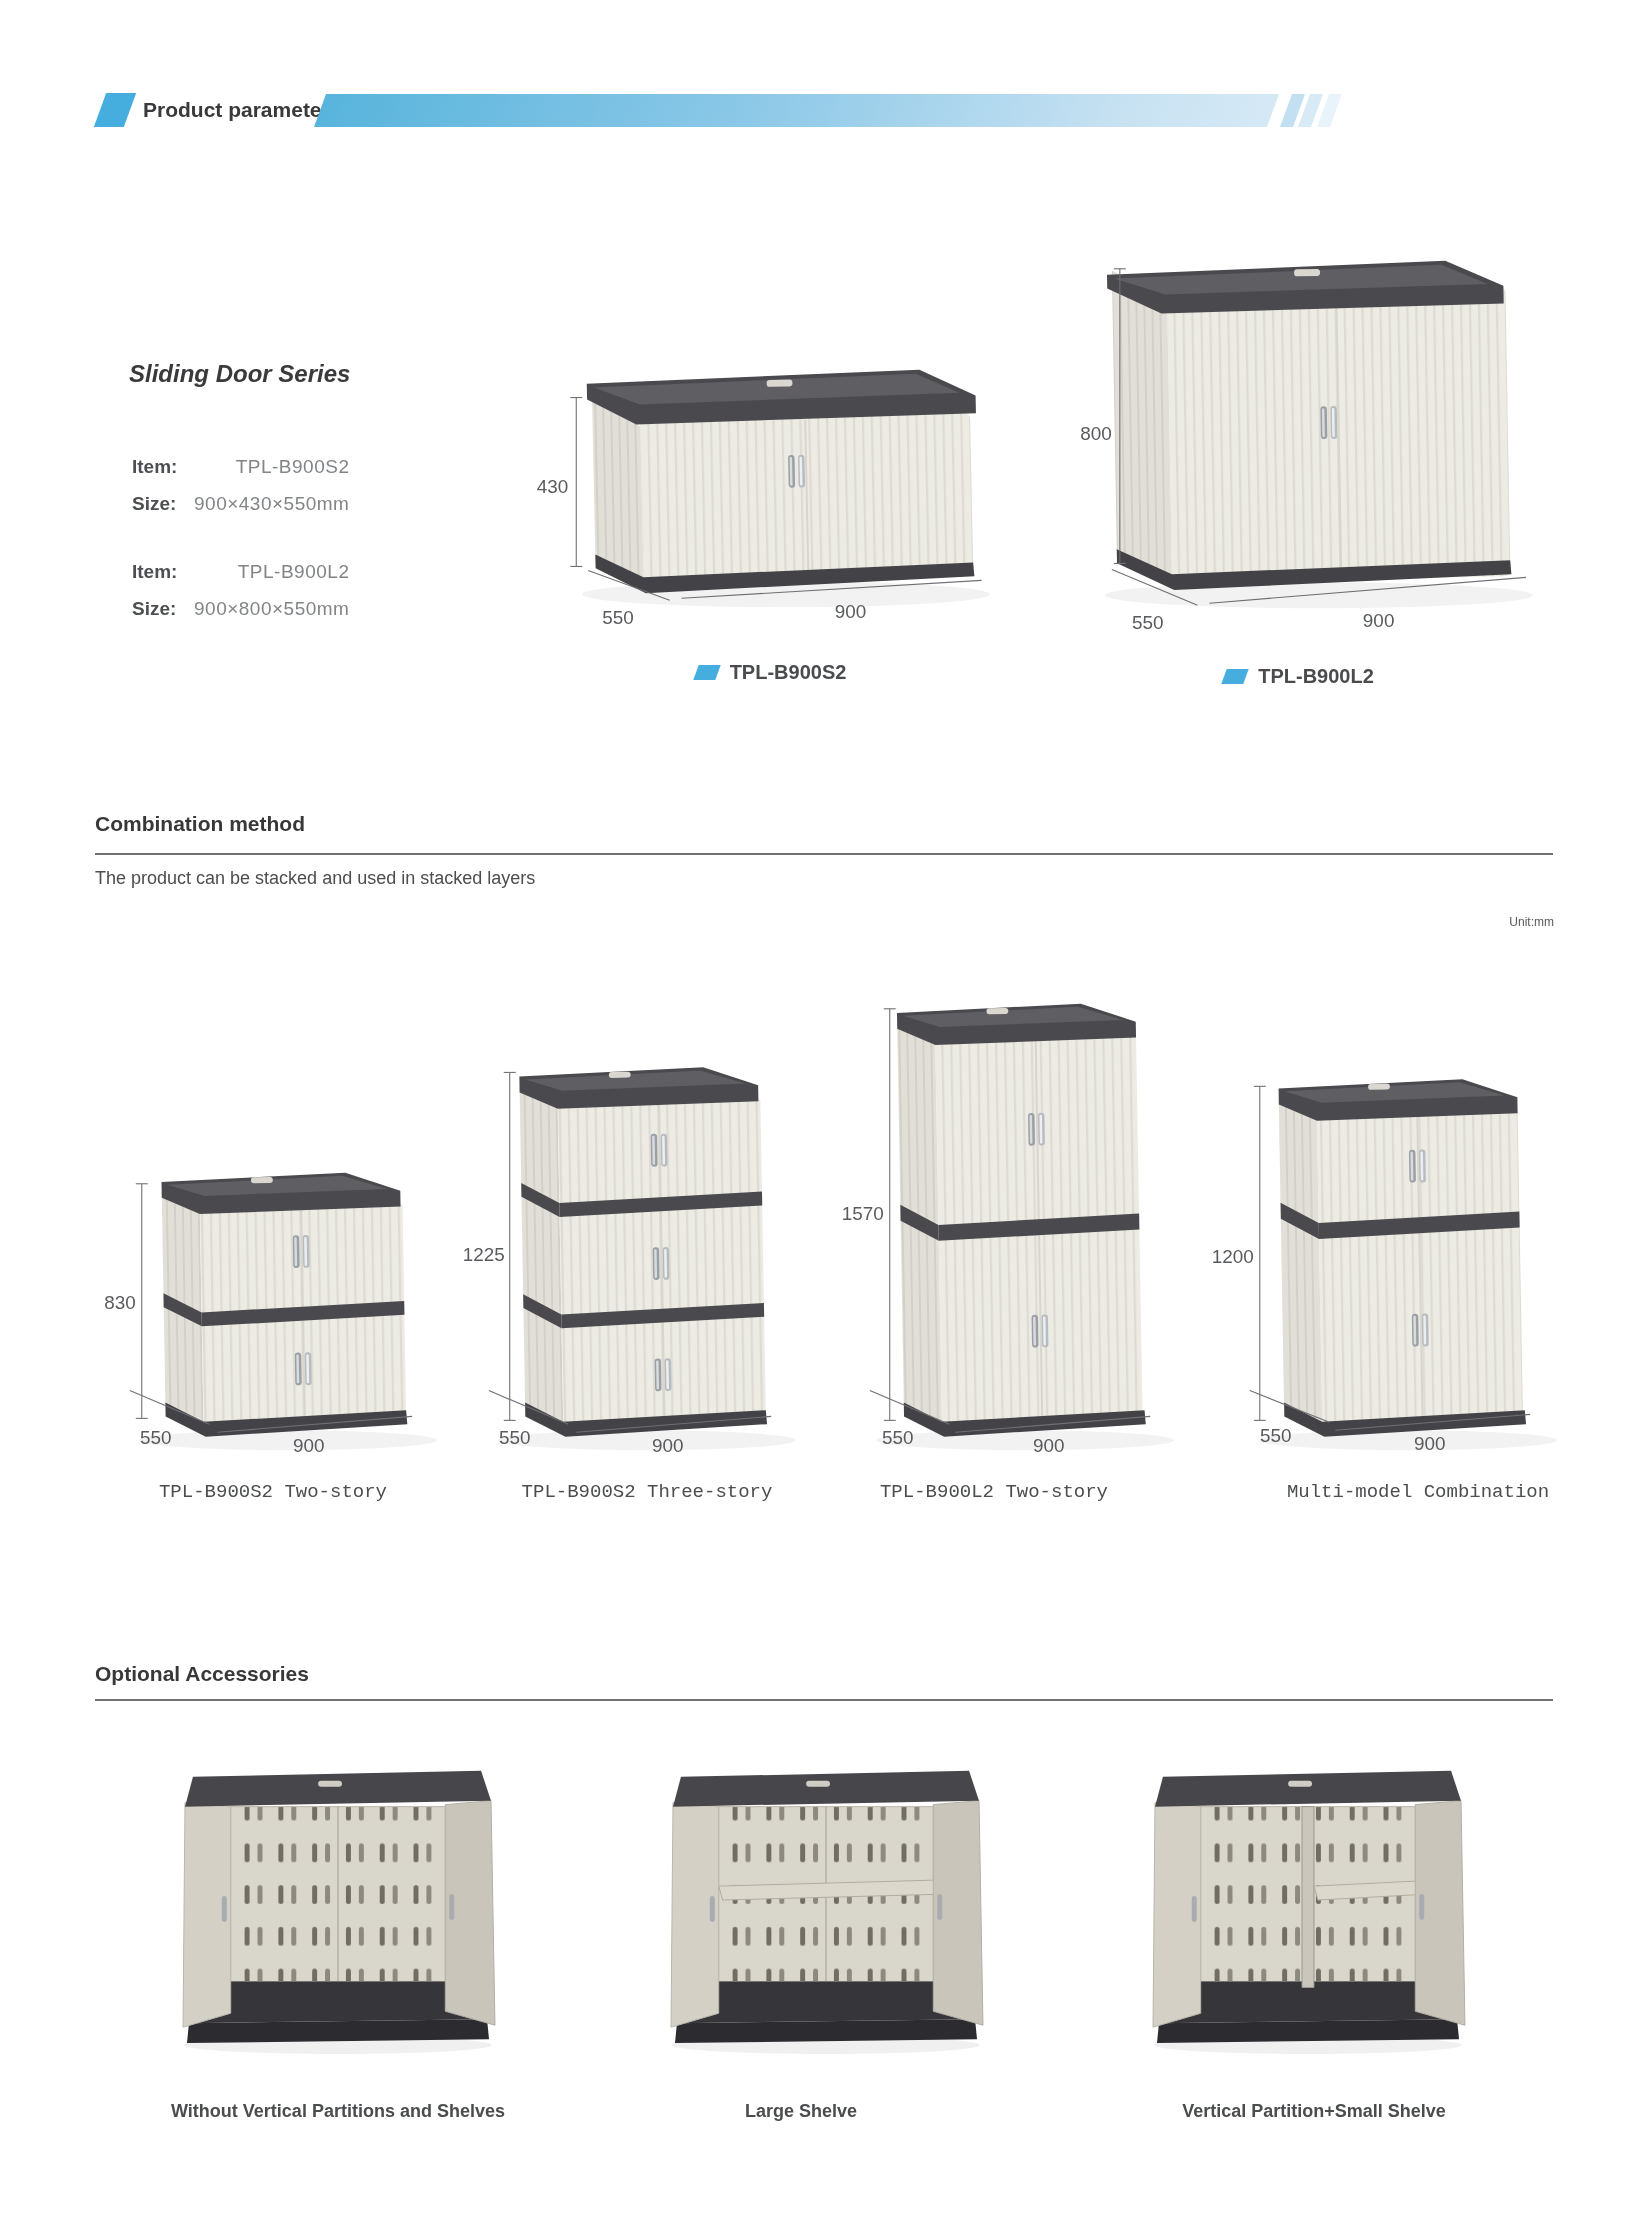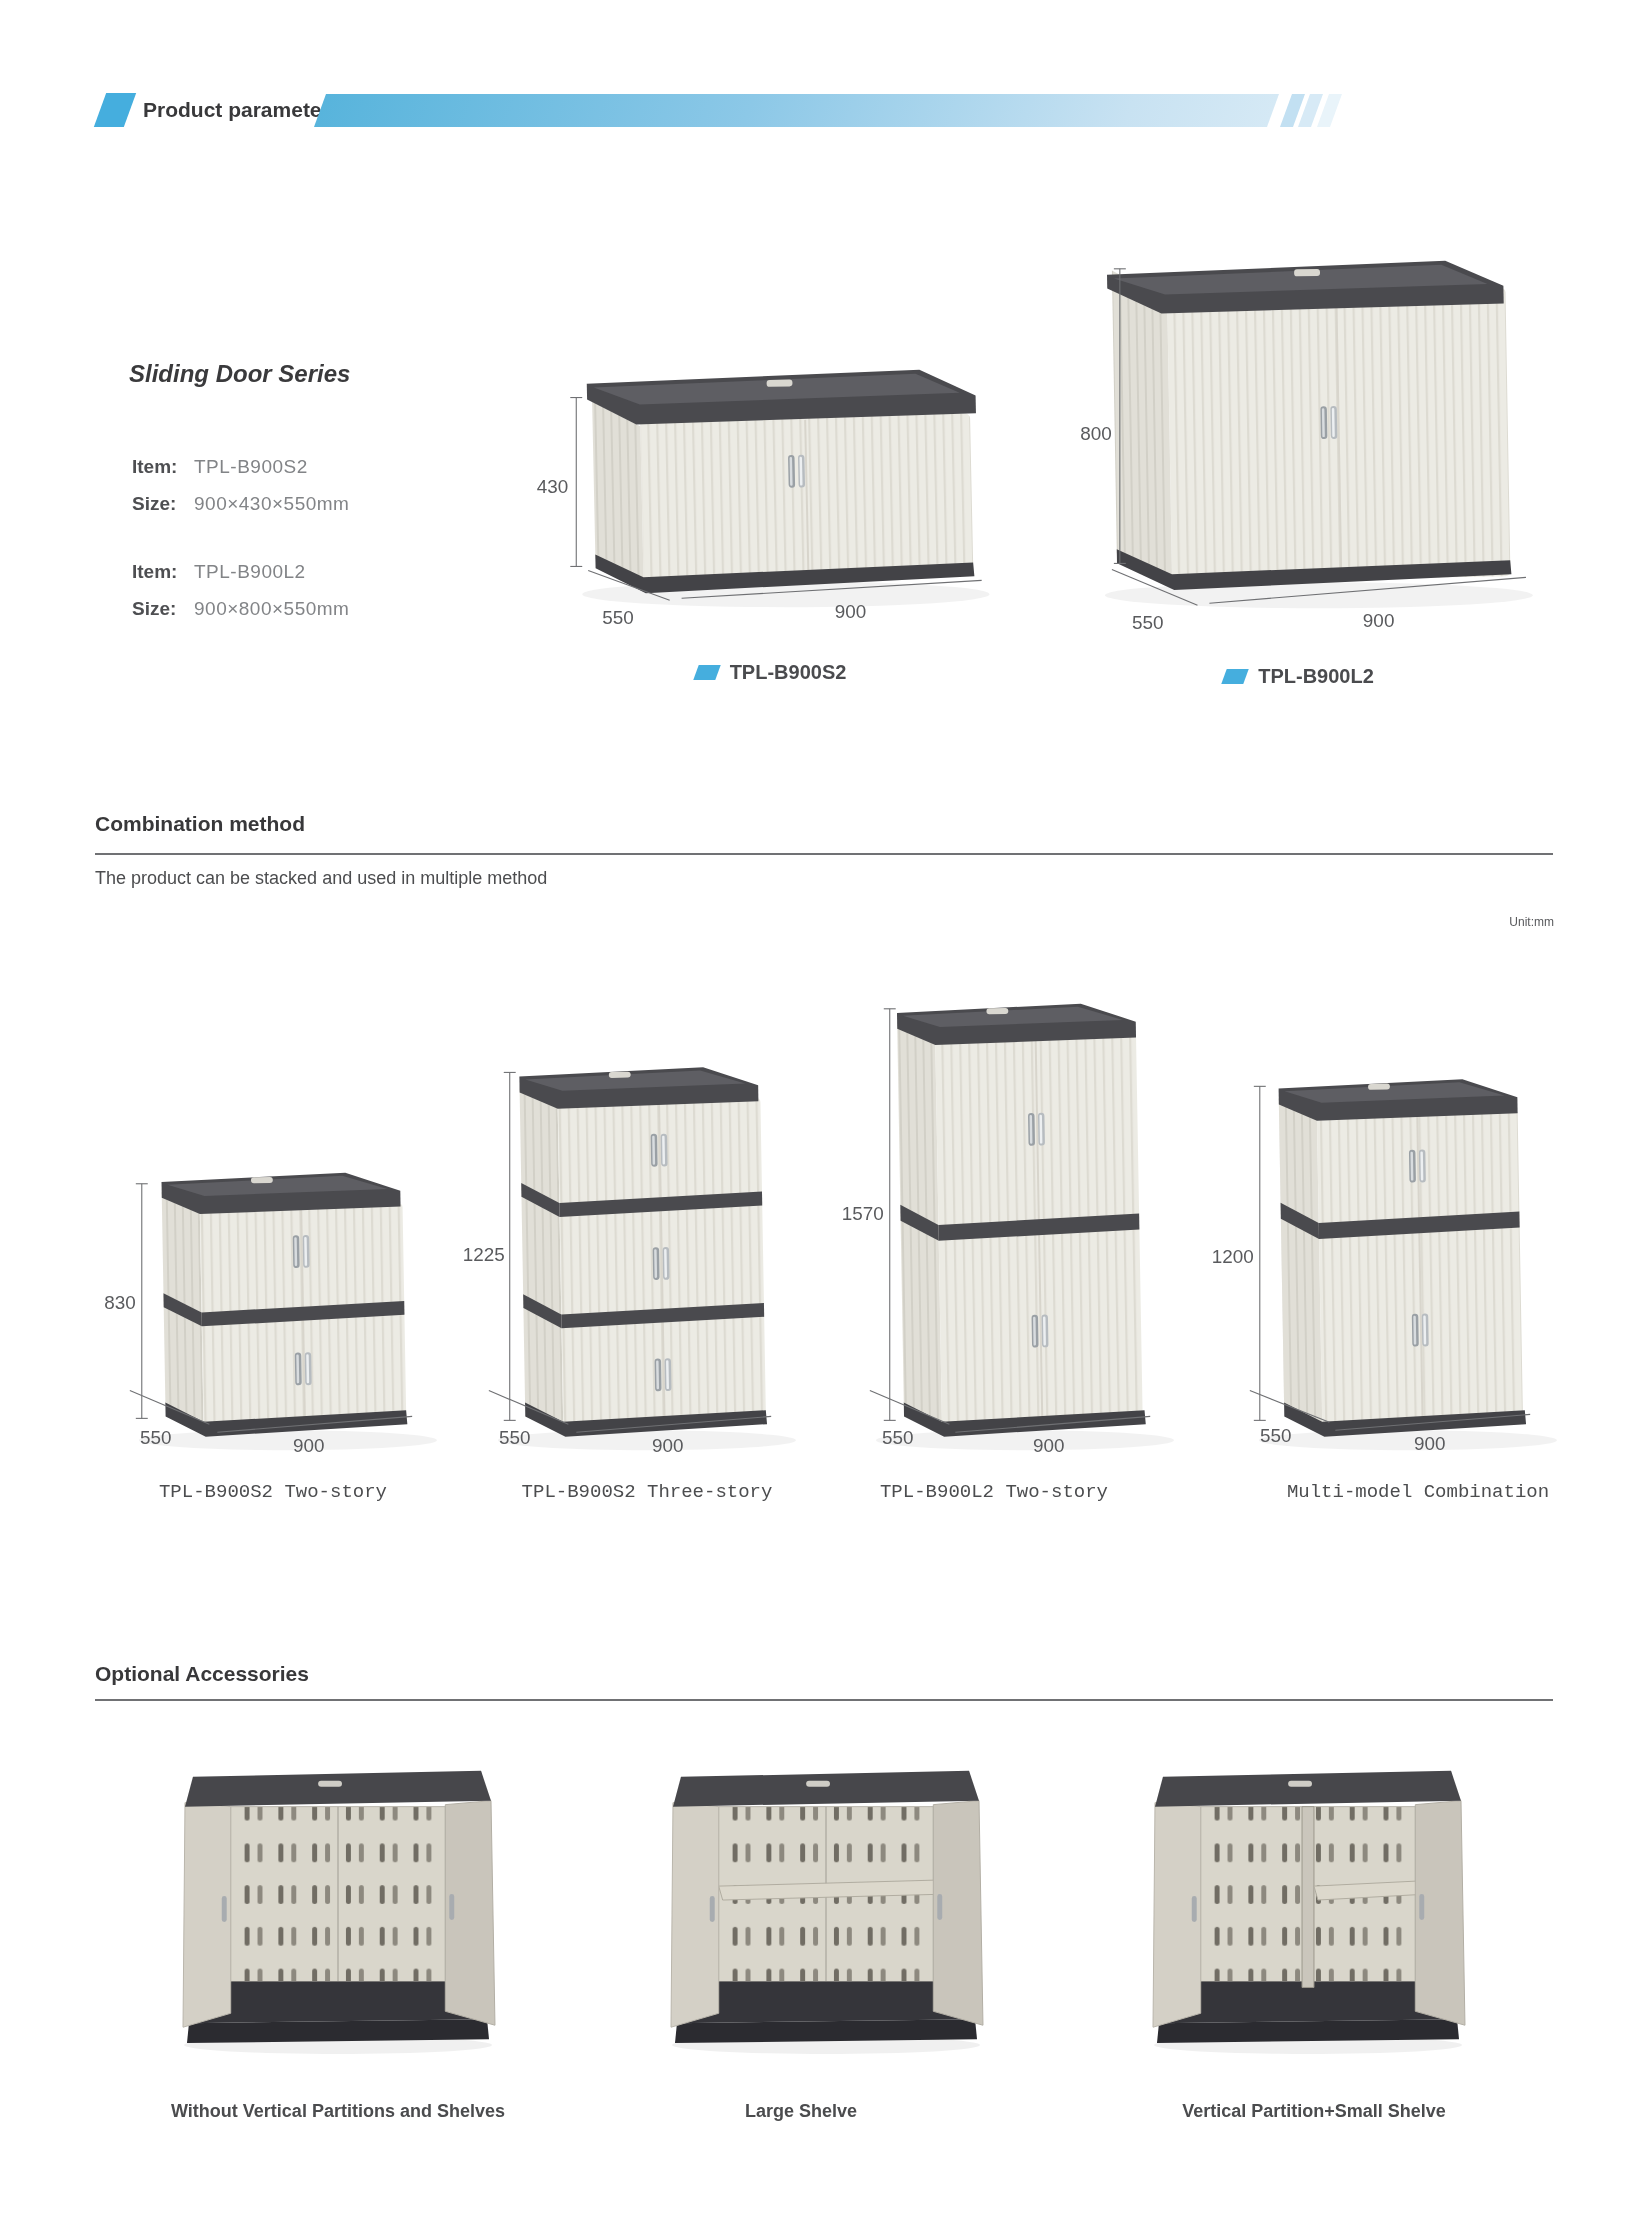--- a/index.html
+++ b/index.html
@@ -16,21 +16,21 @@
                 background:linear-gradient(90deg,#58b4dc 0%, #8cc8e7 45%, #c8e2f2 85%, #d5e9f5 100%); }
   .hdr-slash { position:absolute; top:94px; width:13px; height:33px; transform:skewX(-20deg); }
 
   
   .sec-h { position:absolute; font-size:21px; font-weight:bold; color:#38383a; }
   .rule  { position:absolute; left:95px; width:1458px; height:2px; background:#707174; }
 
   .series-h { position:absolute; left:129px; top:360px; font-size:24px; font-weight:bold; color:#3a3a3c;font-style:italic; }
 
   .spec { position:absolute; left:132px; font-size:19px; line-height:37px; }
-  .spec .row { display:flex; }
+  .spec .row { display:flex;justify-content:space-between; }
   .spec-label { font-weight:bold; color:#4e4f52; width:62px; }
   .spec-value { color:#828487; letter-spacing:0.5px; }
 
   .desc { position:absolute; left:95px; top:868px; font-size:18px; color:#4c4d4f; }
   .unit { position:absolute; top:915px; right:92px; font-size:12px; color:#58595c; }
 
   .plabel { position:absolute; display:flex; align-items:center; justify-content:center;
             gap:12px; font-size:20px; font-weight:bold; color:#4a4b4e; }
   .pmark  { width:22px; height:15px; background:#45aede; transform:skewX(-20deg); flex:0 0 auto; }
 
@@ -154,21 +154,21 @@
       <text x="330" y="400" text-anchor="middle">900</text>
     </g>
   </svg>
   <div class="plabel" style="left:1050px;top:665px;width:498px">
     <span class="pmark"></span>
     <span>TPL-B900L2</span>
   </div>
 
   <div class="sec-h" style="left:95px;top:812px">Combination method</div>
   <div class="rule" style="top:853px"></div>
-  <div class="desc">The product can be stacked and used in multiple method</div>
+  <div class="desc">The product can be stacked and used in stacked layers</div>
   <div class="unit">Unit:mm</div>
 
   <svg style="left:104px;top:975px" width="338" height="507" viewBox="0 0 340 510">
     <ellipse cx="185" cy="468" rx="150" ry="10" fill="#000" opacity="0.05"></ellipse>
     <g transform="rotate(-1 180 330)">
       <polygon points="98,236 60,216 60,430 98,450" fill="url(#ribsS)"></polygon>
       <rect x="98" y="232" width="204" height="220" rx="4" fill="url(#ribs)"></rect>
       <line x1="200" y1="234" x2="200" y2="450" stroke="#d8d5cc" stroke-width="2"></line>
       <path d="M60,206 L245,200 L300,219 L300,235 L98,239 L60,222 Z" fill="#4a4a4e"></path>
       <path d="M66,209 L242,203 L287,217 L103,221 Z" fill="#5e5e63"></path>

